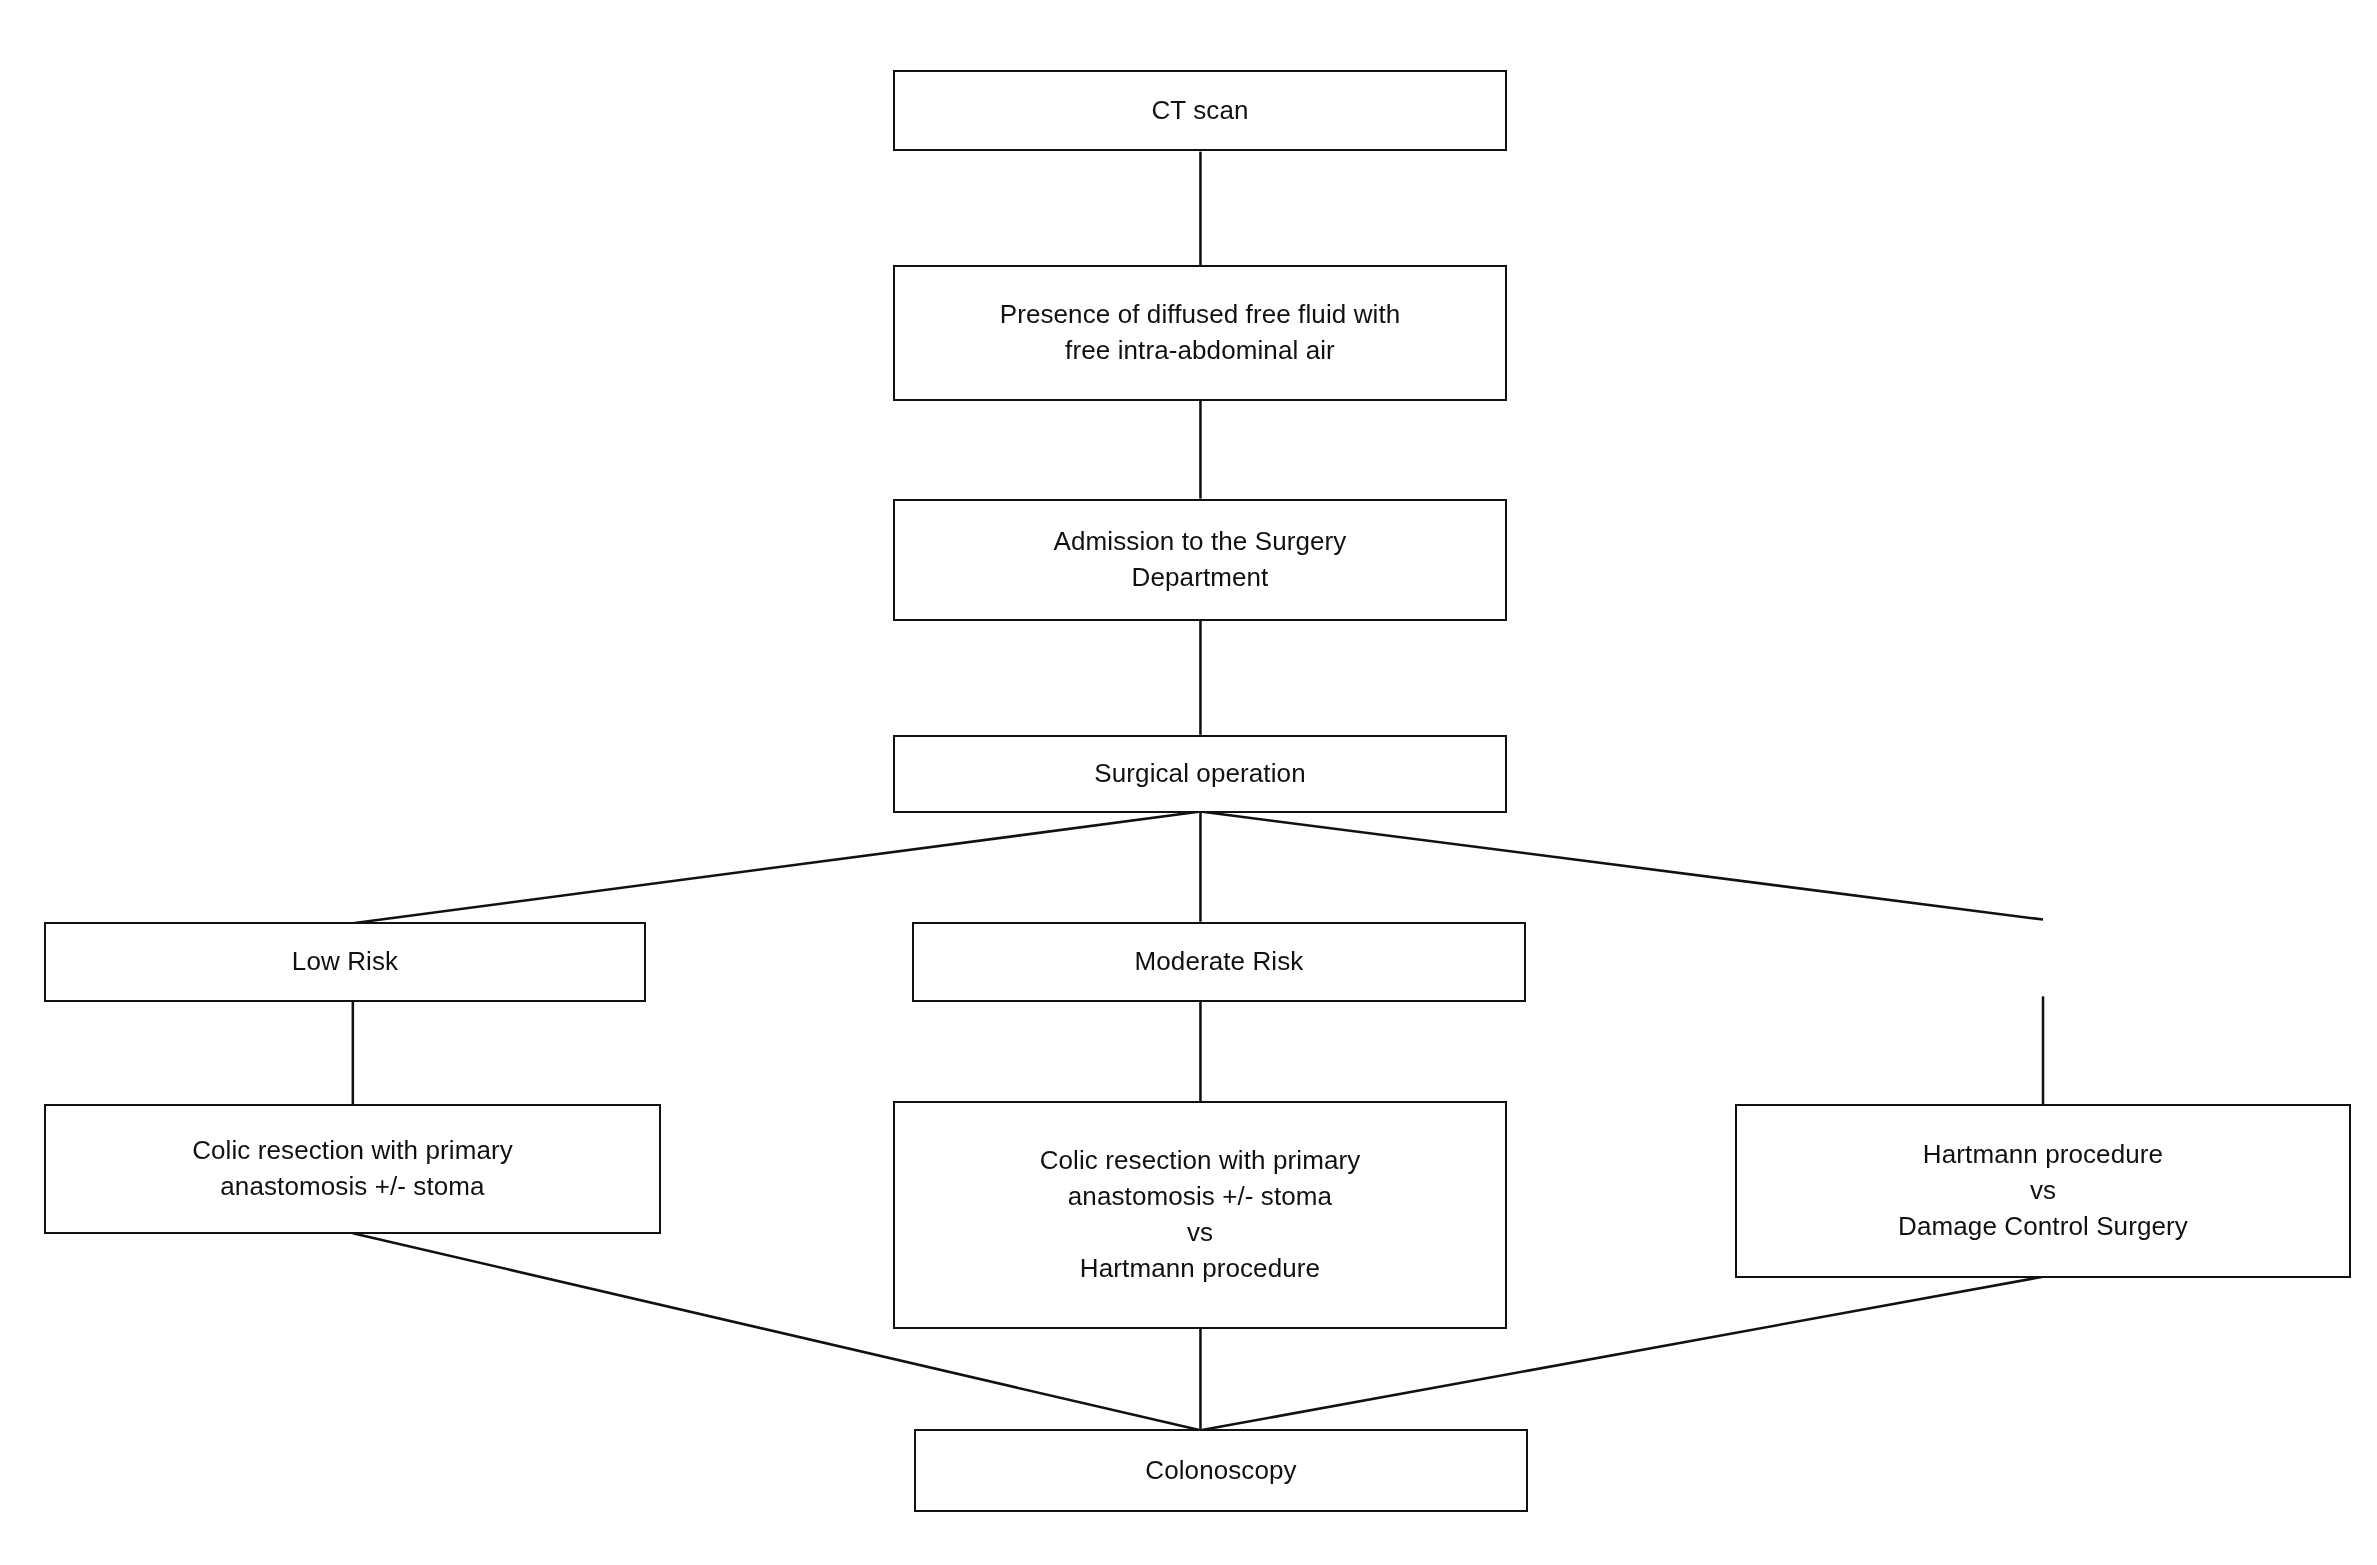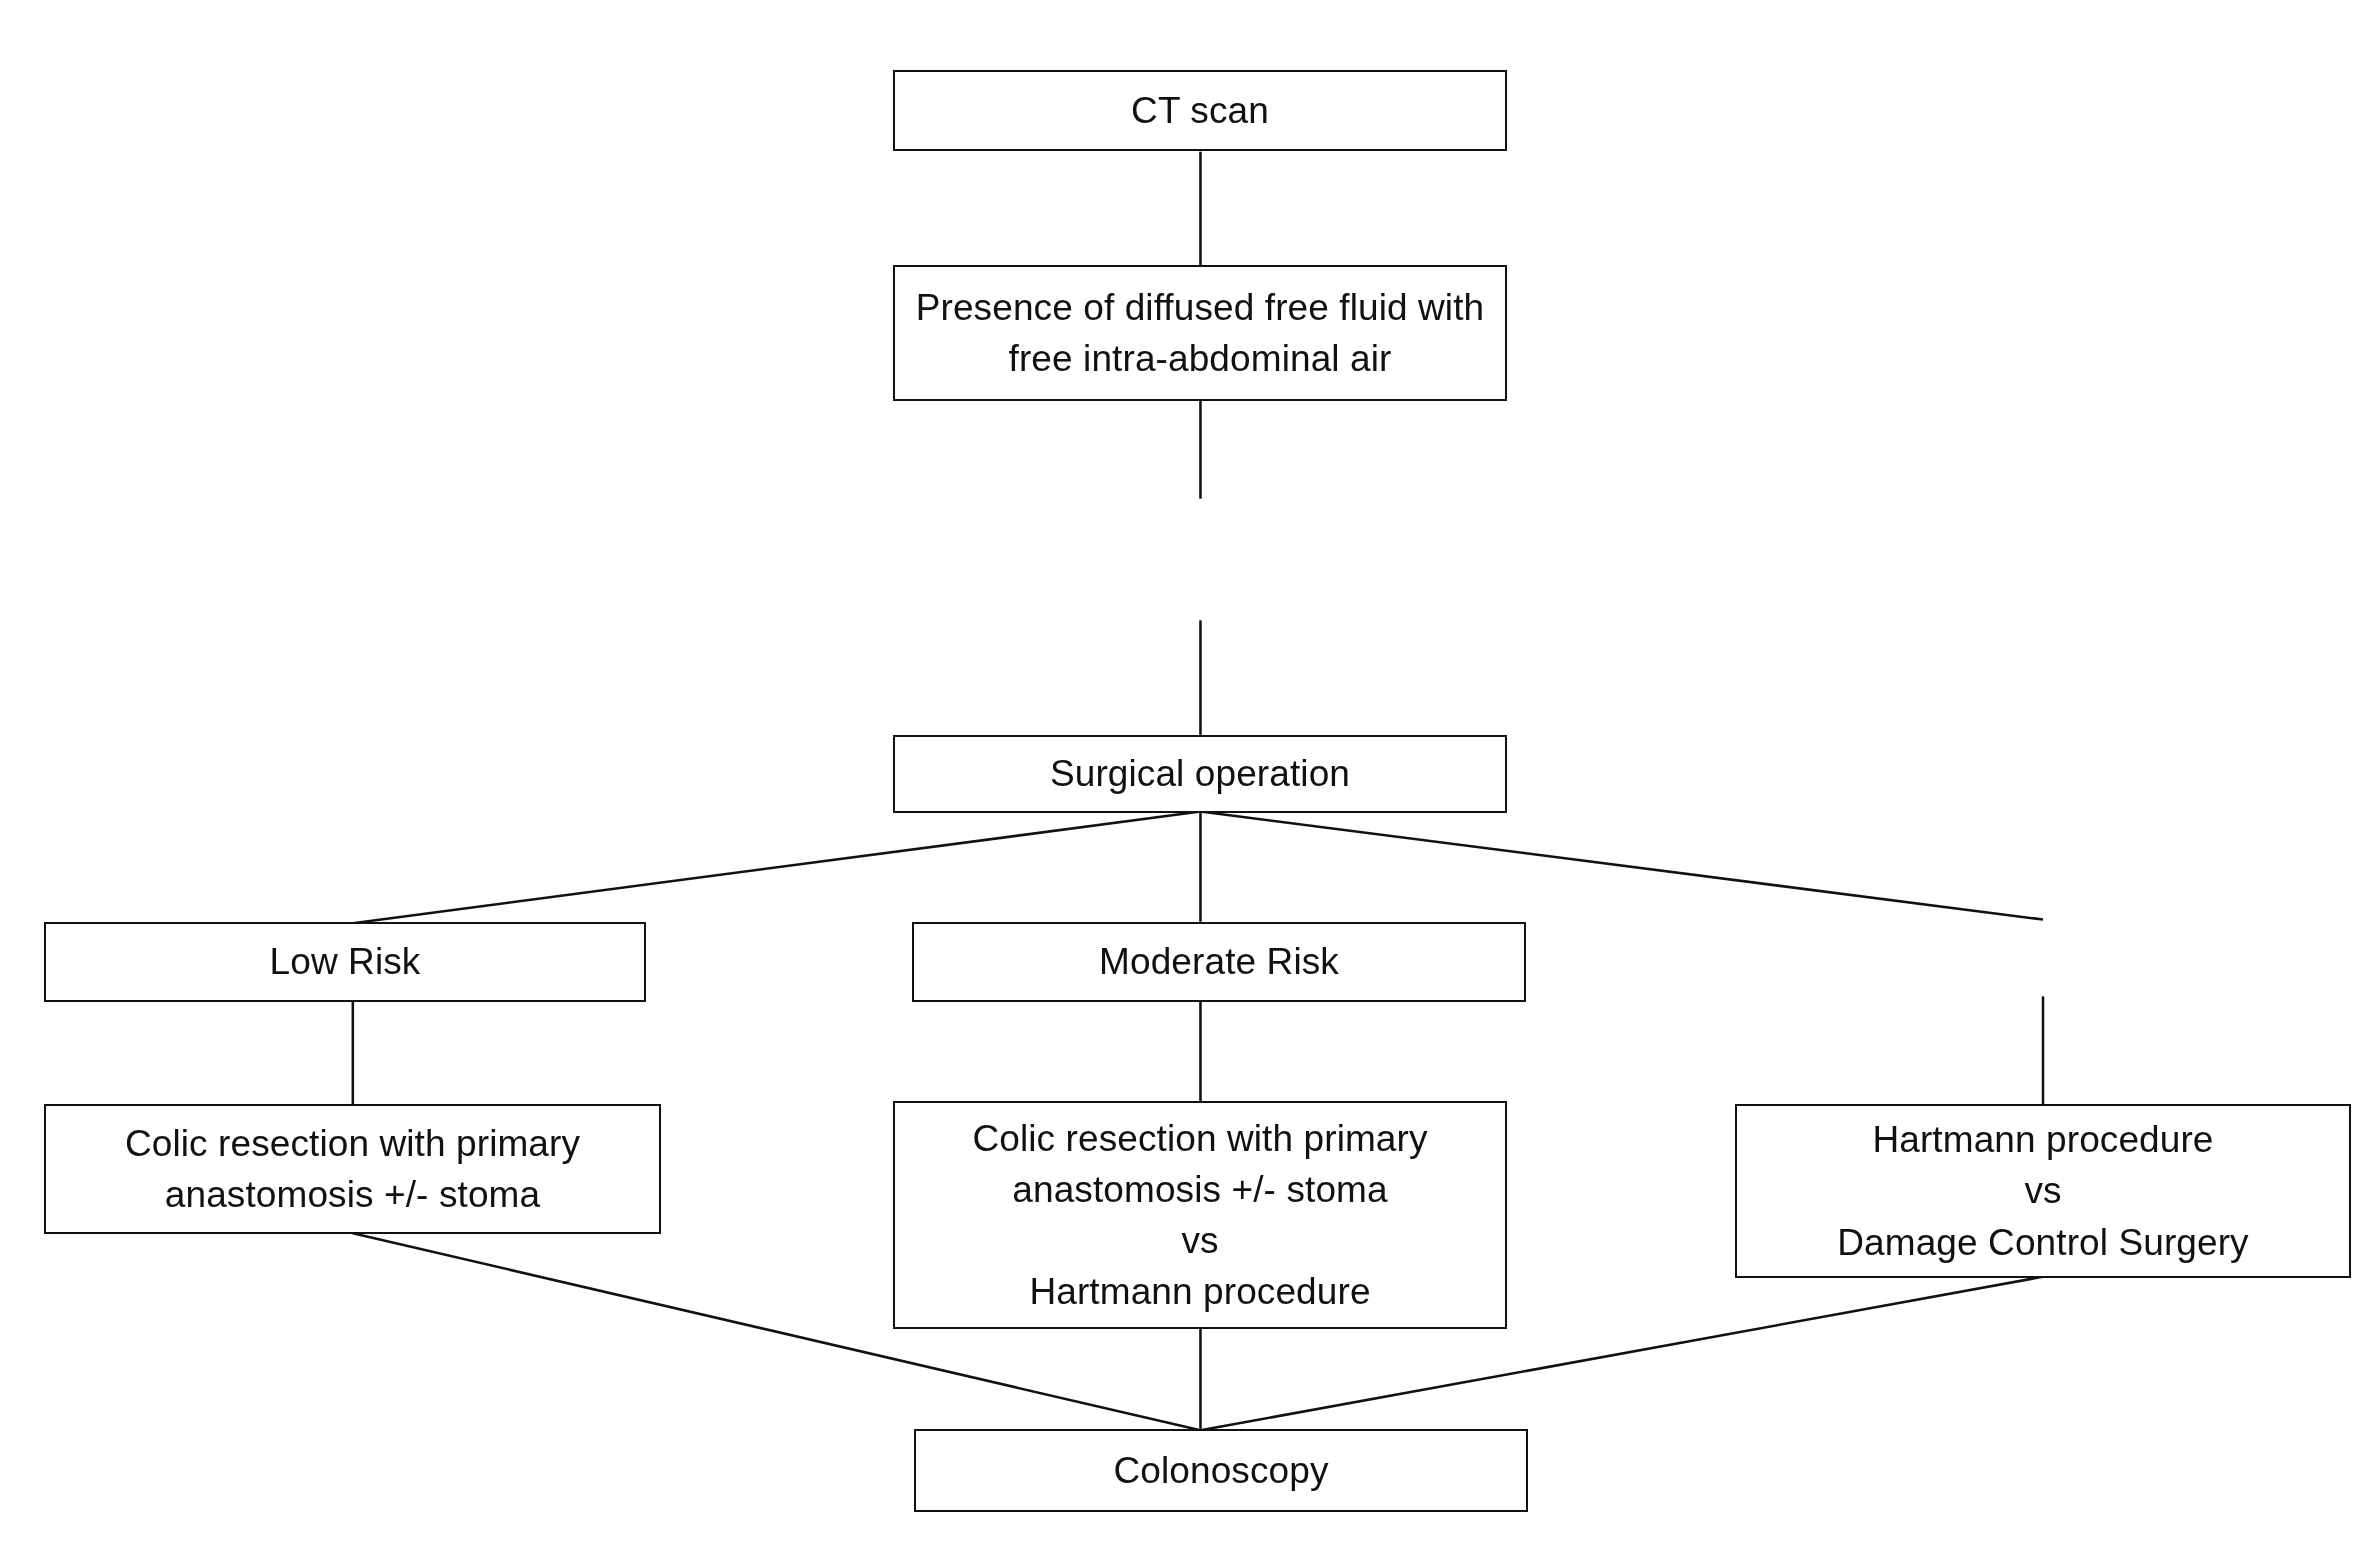--- a/index.html
+++ b/index.html
@@ -18,21 +18,21 @@
   }
   .node {
     position: absolute;
     box-sizing: border-box;
     border: 2.9px solid #111111;
     background: #ffffff;
     display: flex;
     align-items: center;
     justify-content: center;
     text-align: center;
-    font-size: 37px;
+    font-size: 26px;
     line-height: 1.38;
     color: #111111;
     white-space: pre-line;
     letter-spacing: 0.1px;
   }
   line { stroke: #111111; stroke-width: 3.5; }
 </style>
 </head>
 <body>
 
@@ -51,20 +51,22 @@
     <line x1="487" y1="1702" x2="1657" y2="1974"></line>
     <line x1="1657" y1="1832" x2="1657" y2="1972"></line>
     <line x1="2820" y1="1762" x2="1657" y2="1974"></line>
   </svg>
 
   <div class="node" style="left:893px; top:70px; width:614px; height:81px;">CT scan</div>
 
   <div class="node" style="left:893px; top:265px; width:614px; height:136px;">Presence of diffused free fluid with
 free intra-abdominal air</div>
 
+  <div class="node" style="left:893px; top:499px; width:614px; height:122px;">Admission to the Surgery
+Department</div>
 
   <div class="node" style="left:893px; top:735px; width:614px; height:78px;">Surgical operation</div>
 
   <div class="node" style="left:44px; top:922px; width:602px; height:80px;">Low Risk</div>
 
   <div class="node" style="left:893px; top:922px; width:614px; height:80px;margin-left:19px;">Moderate Risk</div>
 
 
   <div class="node" style="left:44px; top:1104px; width:617px; height:130px;">Colic resection with primary
 anastomosis +/- stoma</div>

